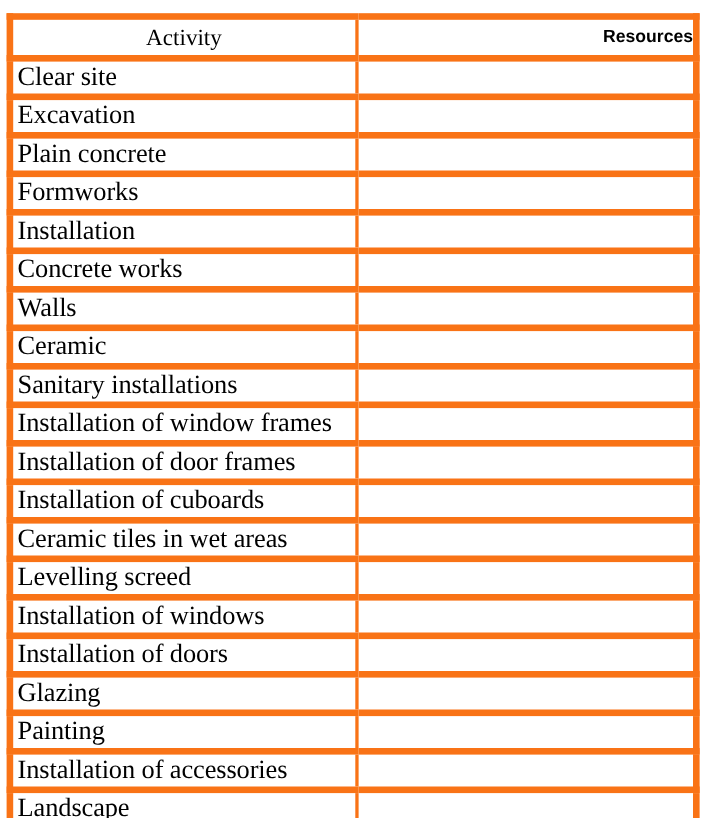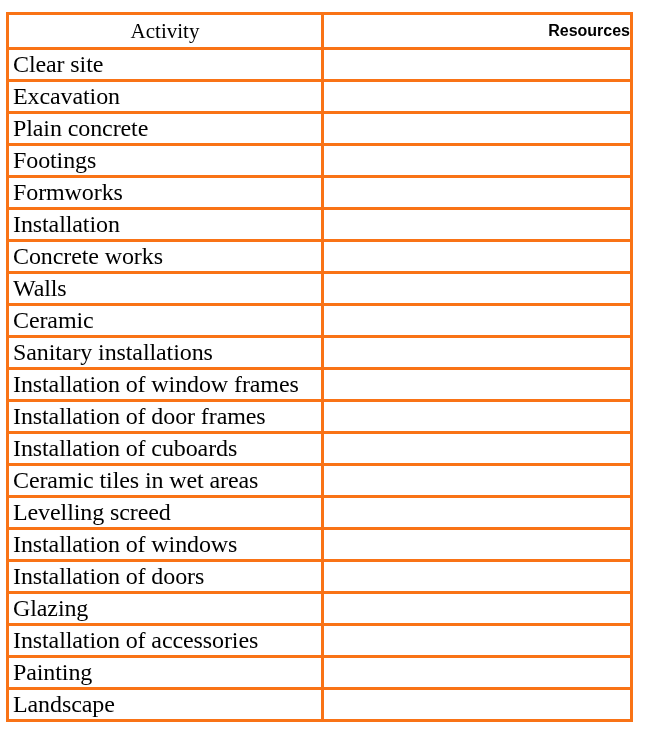--- a/index.html
+++ b/index.html
@@ -39,21 +39,21 @@
     width: 624px;
     background: #ffffff;
   }
 
   table.activity-table col.col-activity  { width: 315px; }
   table.activity-table col.col-resources { width: 309px; }
 
   
   table.activity-table th,
   table.activity-table td {
-    border: 3px solid #f97316;
+    border: 6px solid #f97316;
     padding: 0;
     margin: 0;
     background: #ffffff;
     vertical-align: middle;
     overflow: hidden;
     white-space: nowrap;
   }
 
   
   table.activity-table th.cell-activity,
@@ -160,28 +160,20 @@
           <tr class="activity-row">
             <td class="cell-activity">
               <span class="activity-label">Plain concrete</span>
             </td>
             <td class="cell-resources">
               <span class="resources-value"></span>
             </td>
           </tr>
           <tr class="activity-row">
             <td class="cell-activity">
-              <span class="activity-label">Footings</span>
-            </td>
-            <td class="cell-resources">
-              <span class="resources-value"></span>
-            </td>
-          </tr>
-          <tr class="activity-row">
-            <td class="cell-activity">
               <span class="activity-label">Formworks</span>
             </td>
             <td class="cell-resources">
               <span class="resources-value"></span>
             </td>
           </tr>
           <tr class="activity-row">
             <td class="cell-activity">
               <span class="activity-label">Installation</span>
             </td>
@@ -280,29 +272,29 @@
           <tr class="activity-row">
             <td class="cell-activity">
               <span class="activity-label">Glazing</span>
             </td>
             <td class="cell-resources">
               <span class="resources-value"></span>
             </td>
           </tr>
           <tr class="activity-row">
             <td class="cell-activity">
+              <span class="activity-label">Painting</span>
+            </td>
+            <td class="cell-resources">
+              <span class="resources-value"></span>
+            </td>
+          </tr>
+          <tr class="activity-row">
+            <td class="cell-activity">
               <span class="activity-label">Installation of accessories</span>
-            </td>
-            <td class="cell-resources">
-              <span class="resources-value"></span>
-            </td>
-          </tr>
-          <tr class="activity-row">
-            <td class="cell-activity">
-              <span class="activity-label">Painting</span>
             </td>
             <td class="cell-resources">
               <span class="resources-value"></span>
             </td>
           </tr>
           <tr class="activity-row">
             <td class="cell-activity">
               <span class="activity-label">Landscape</span>
             </td>
             <td class="cell-resources">

